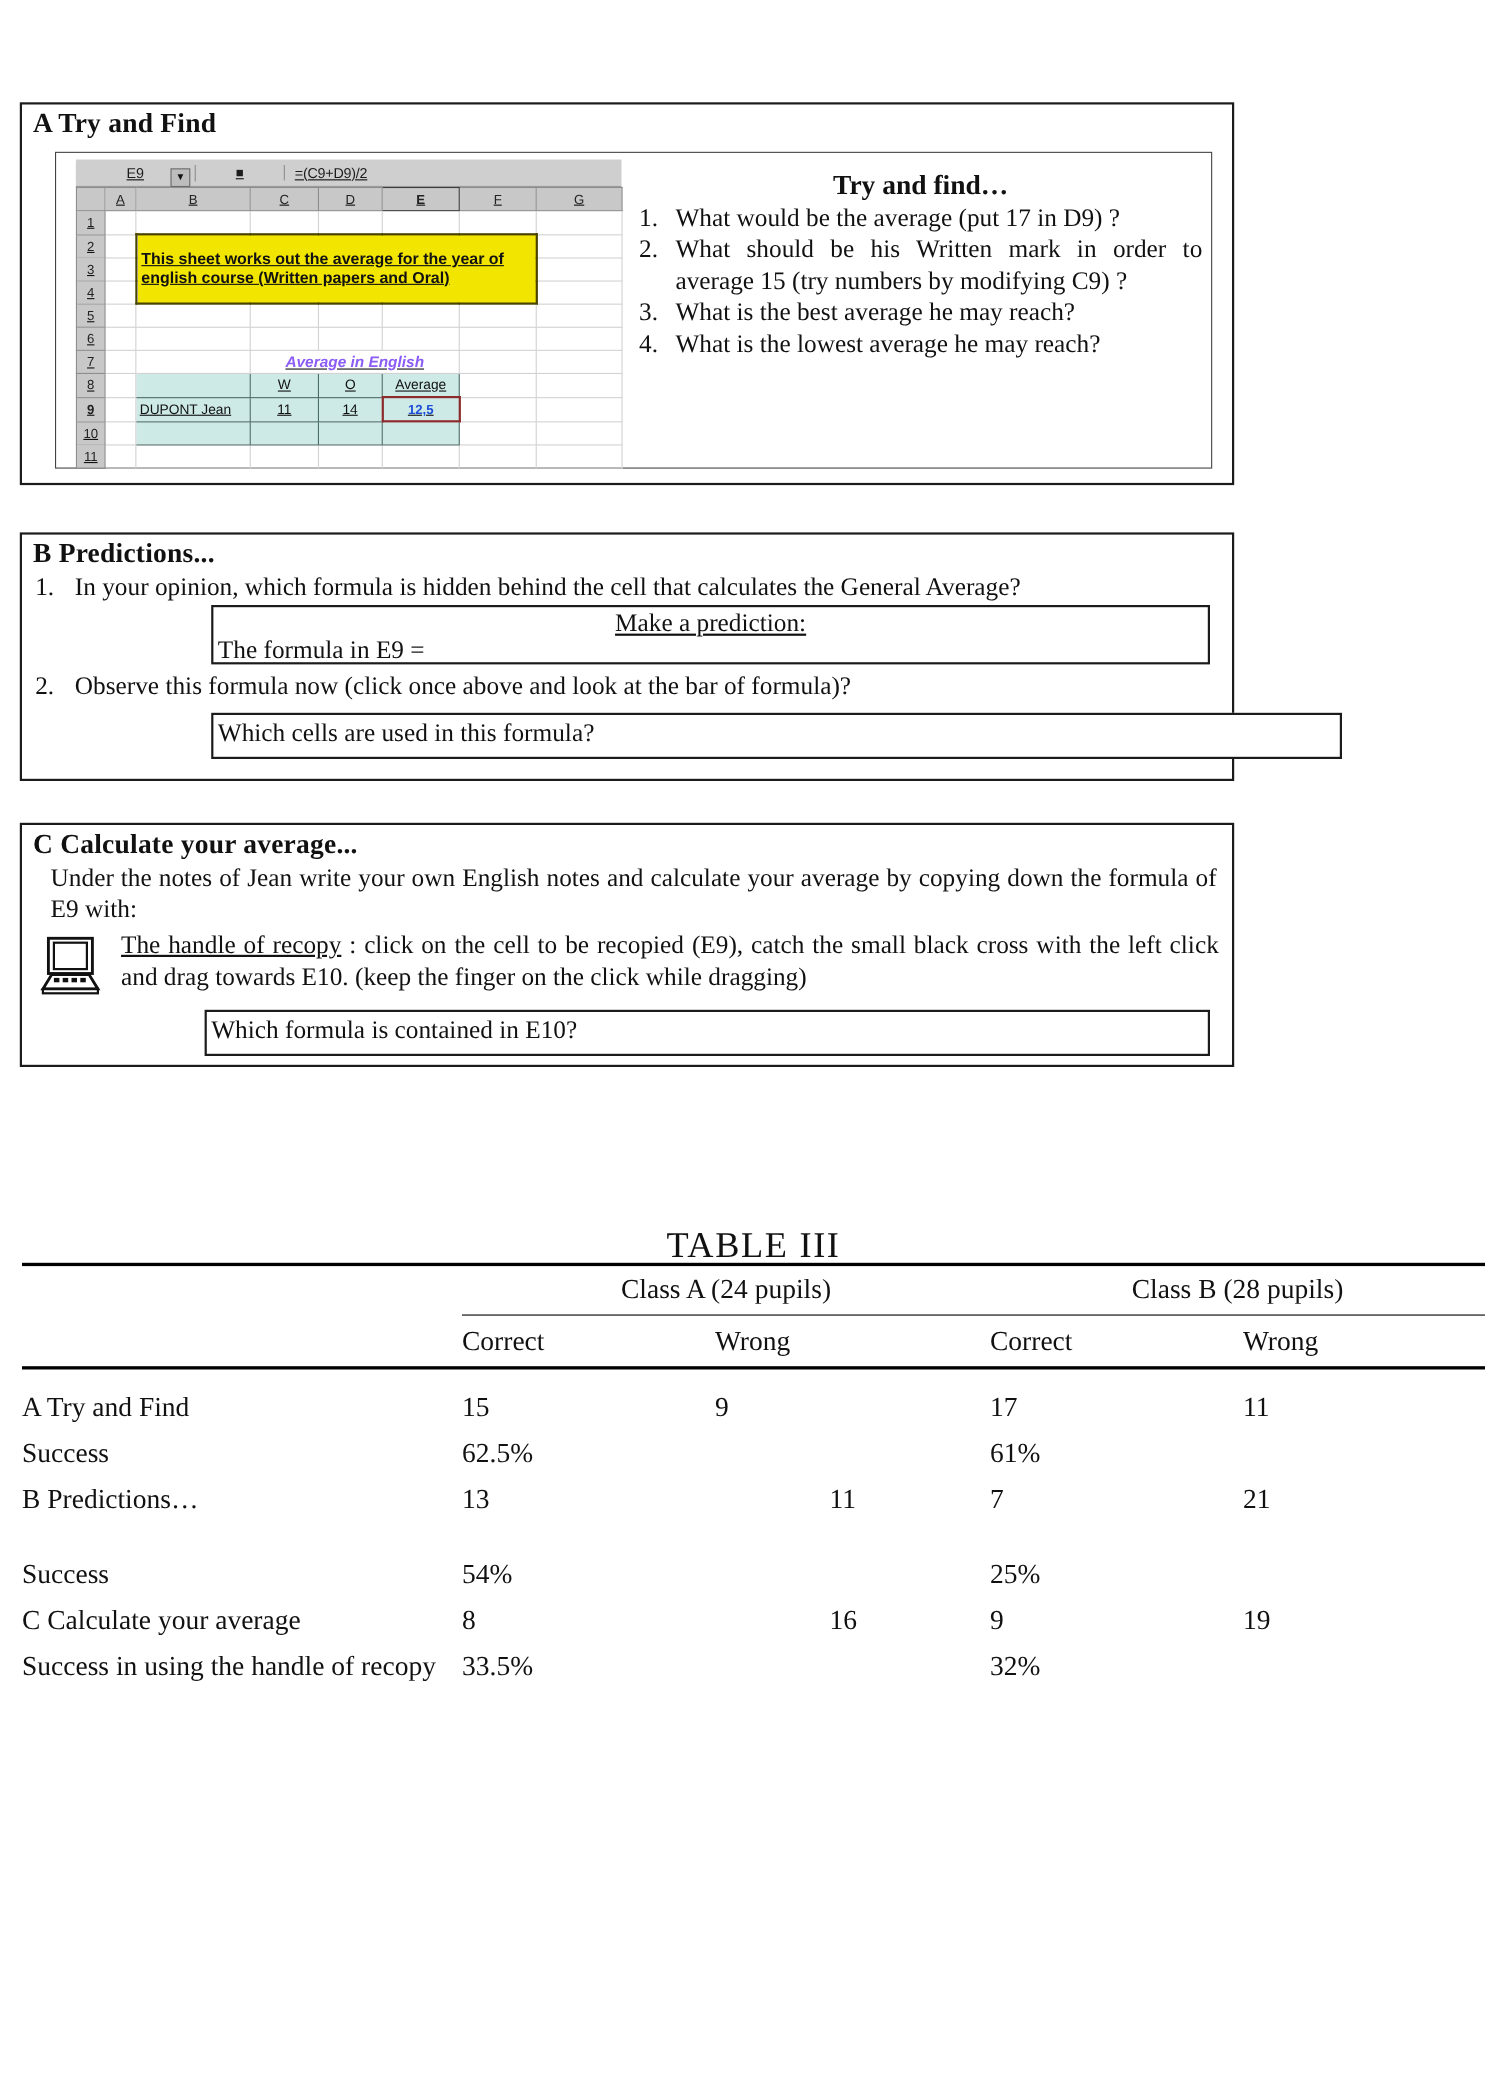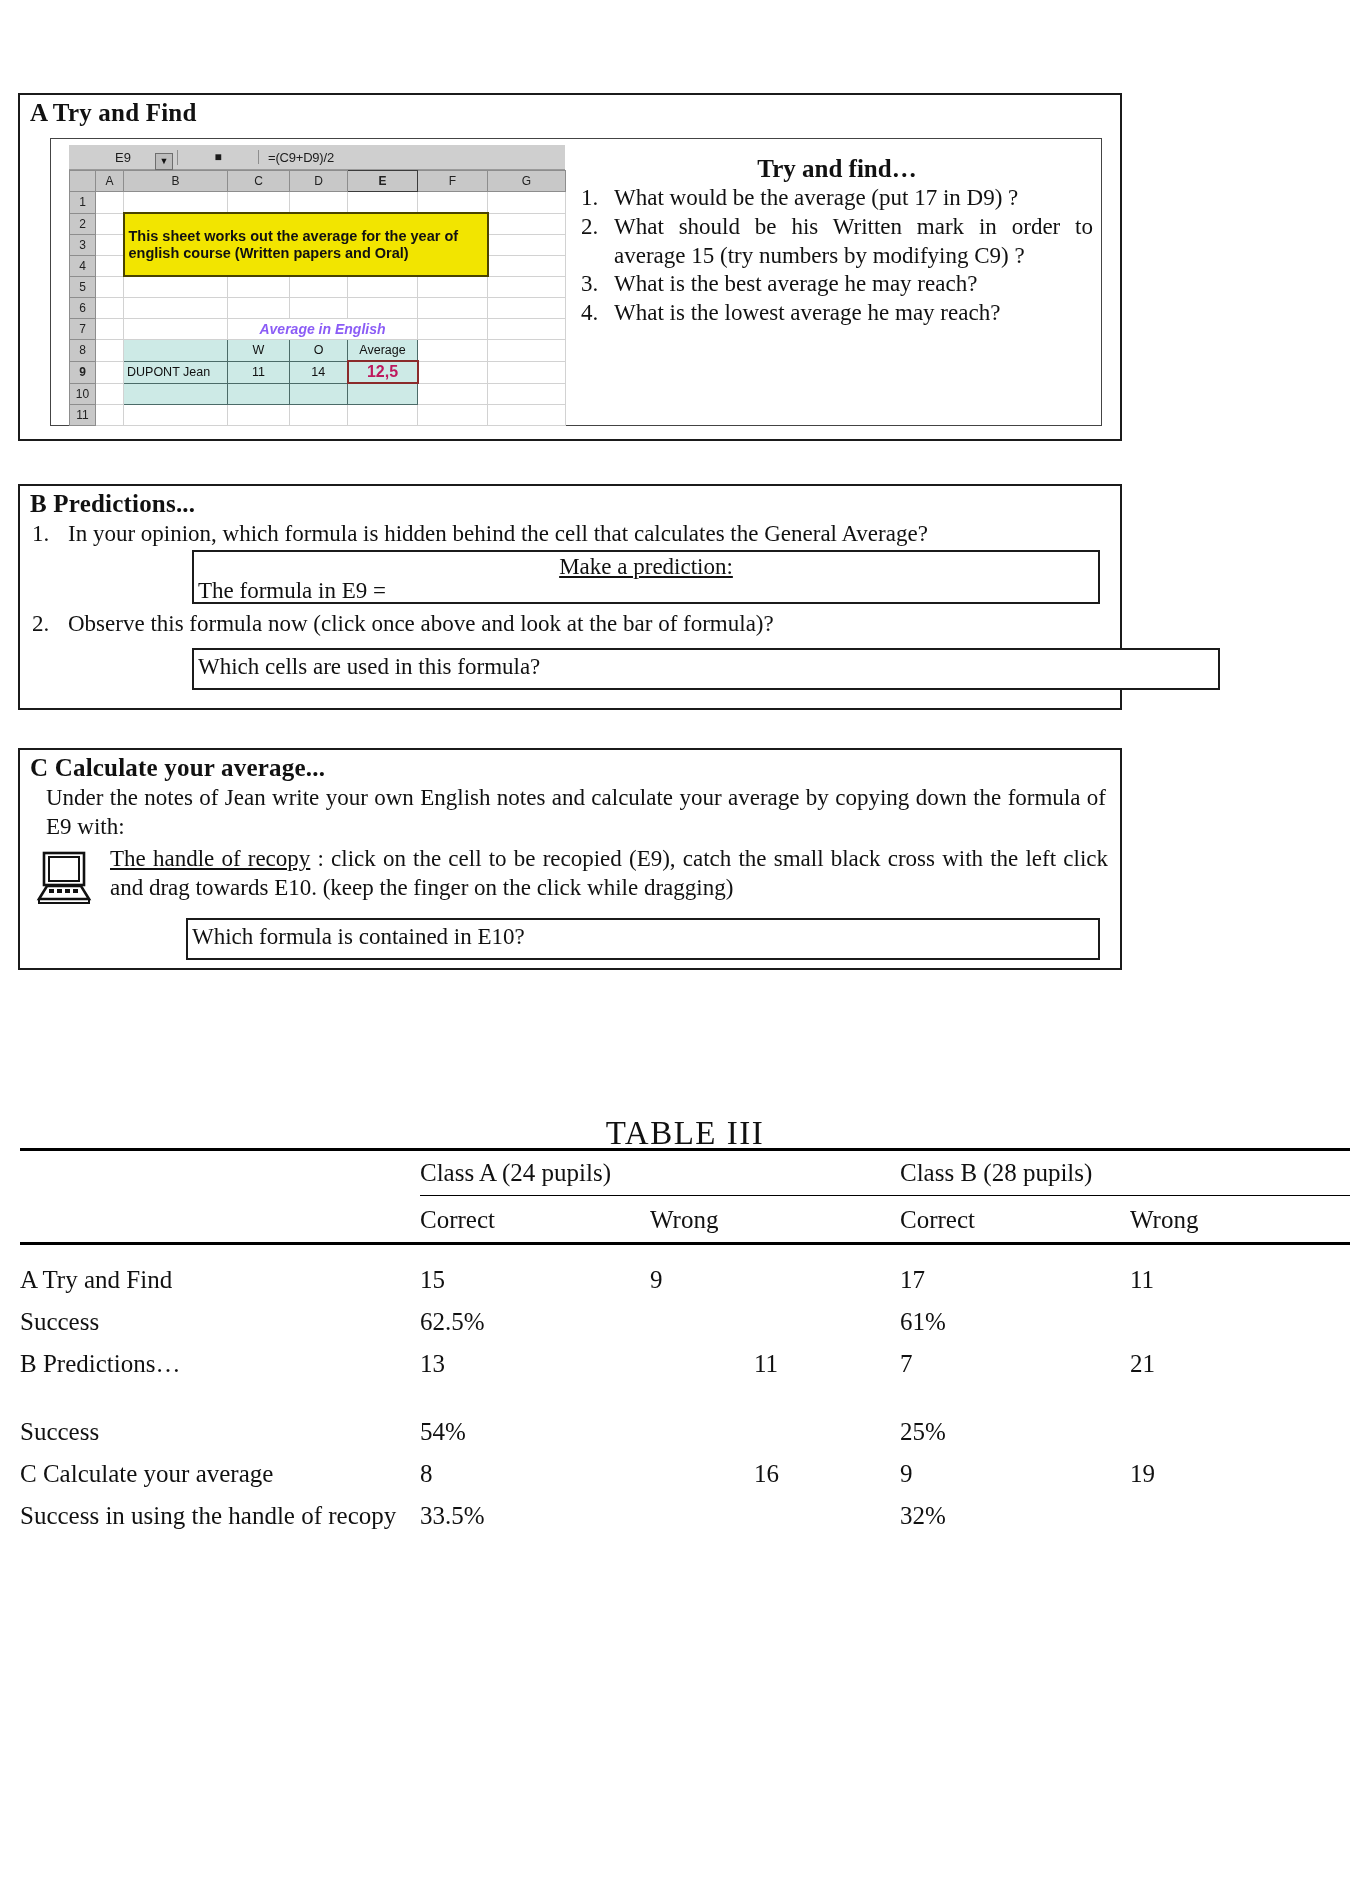--- a/index.html
+++ b/index.html
@@ -63,20 +63,21 @@
   
   .ss {
     position: absolute;
     left: 18px;
     top: 6px;
     width: 496px;
     height: 272px;
     background: #fff;
     font-family: "Liberation Sans", sans-serif;
     box-sizing: border-box;
+    text-decoration: underline;
   }
   .ss-formulabar {
     display: flex;
     align-items: center;
     height: 24px;
     background: #cfcfcf;
     border-bottom: 1px solid #9a9a9a;
     font-size: 13px;
     color: #1c1c1c;
   }
@@ -179,24 +180,24 @@
   .data-cell {
     background: #cdeae6;
     border: 1px solid #4b6b68 !important;
     text-align: center;
     font-size: 12.5px;
   }
   .data-cell.name { text-align: left; padding-left: 3px !important; }
   .avg-result {
     background: #cdeae6;
     border: 2px solid #8b2b2b !important;
-    color: #be185d;
+    color: #1d4ed8;
     font-weight: bold;
     text-align: center;
-    font-size: 16px;
+    font-size: 12px;
   }
   .empty-blue { background: #cdeae6; border: 1px solid #4b6b68 !important; }
 
   
   .tf {
     position: absolute;
     left: 530px;
     top: 16px;
     width: 512px;
     font-family: "Liberation Serif", serif;
@@ -281,21 +282,21 @@
     top: 1148px;
     width: 1330px;
     border-collapse: collapse;
     font-size: 25px;
     font-family: "Liberation Serif", serif;
   }
   #table3 td, #table3 th { padding: 0; font-weight: normal; }
   .rule-top td { border-top: 3px solid #000; }
   .rule-thick td { border-bottom: 3px solid #000; }
   .grp-head {
-    text-align: left;
+    text-align: center;
     padding: 8px 0 8px 0 !important;
   }
   .grp-underline { border-bottom: 1.8px solid #000; }
   .sub-head { padding: 10px 0 8px 0 !important; }
   .c-left { text-align: left; }
   .c-right-al { text-align: left; padding-right: 26px !important; }
   .row-label { text-align: left; padding: 7px 0 7px 0 !important; white-space: nowrap; }
   .row-val { padding: 7px 0 7px 0 !important; }
   .spacer-row td { height: 26px; }
   .wrap-label { line-height: 1.05; }

